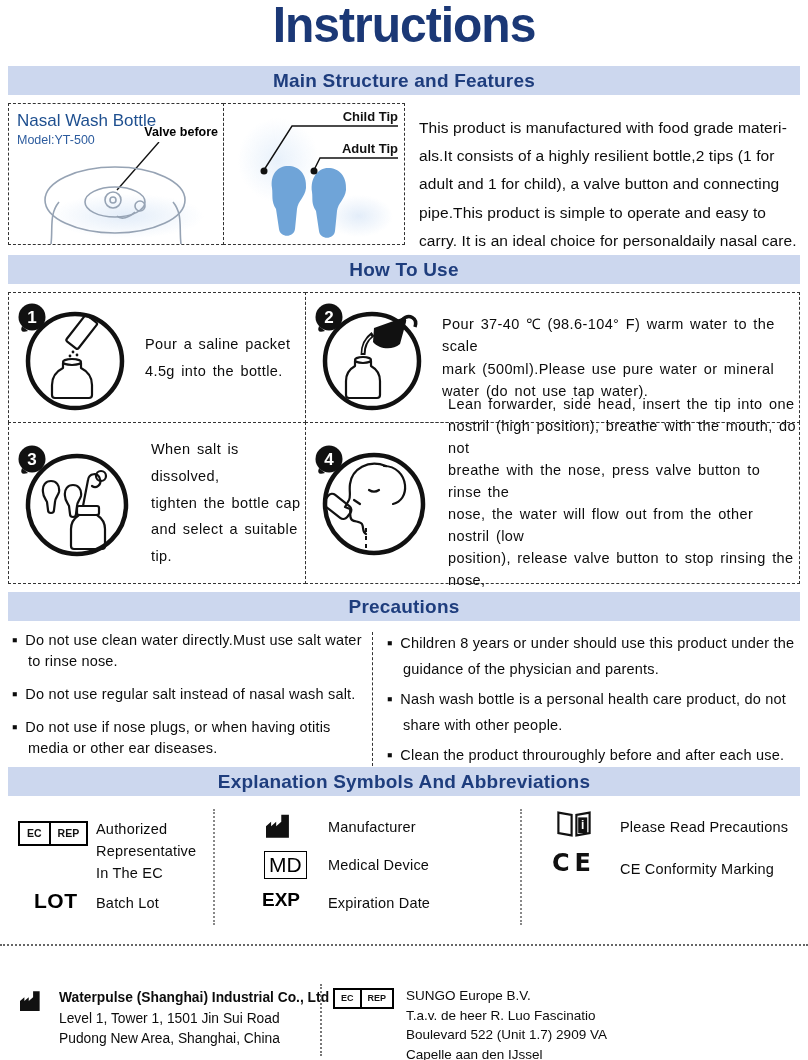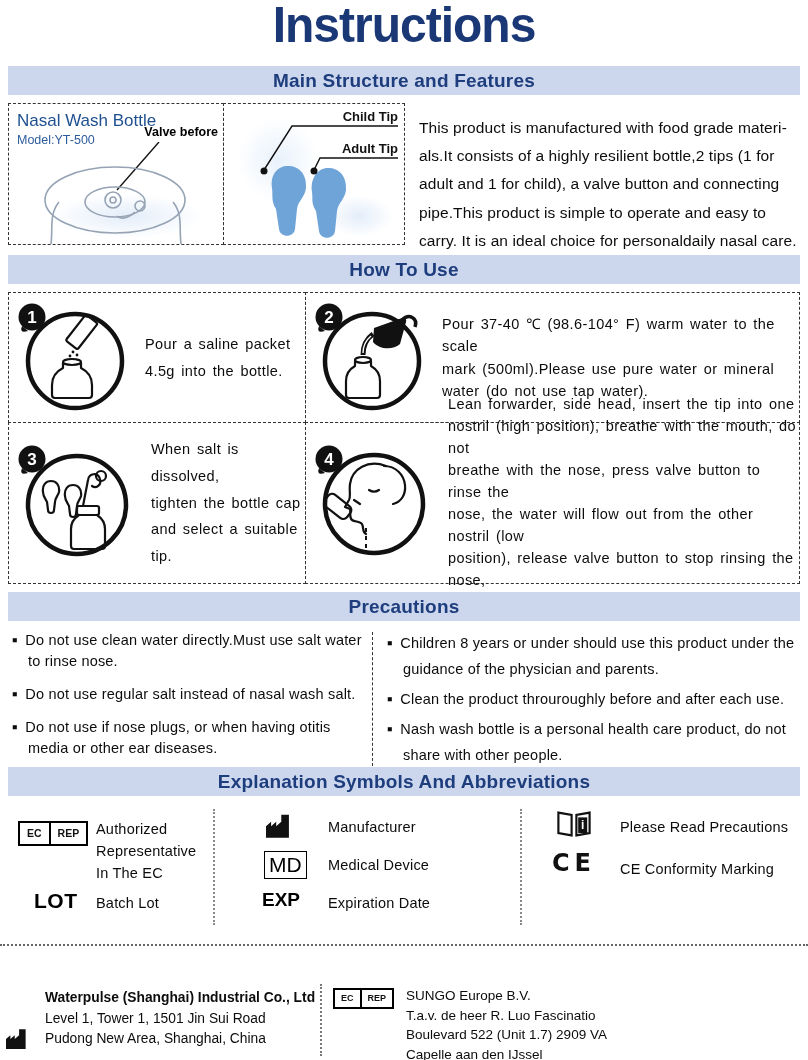--- a/index.html
+++ b/index.html
@@ -72,21 +72,21 @@
   .ecrep-box span{padding:5px 7px;}
   .ecrep-box span + span{border-left:2px solid #000;}
   .lot-sym{font-size:21px;font-weight:800;letter-spacing:0.5px;color:#000;}
   .md-box{border:1.5px solid #000;font-size:21px;font-weight:500;padding:1px 4px;color:#000;}
   .exp-sym{font-size:19px;font-weight:800;color:#000;}
   .ce-sym{font-size:24px;font-weight:600;letter-spacing:5px;color:#111;
     font-family:"DejaVu Sans", sans-serif;}
 
   
   .footer{position:absolute;top:944px;left:0;right:0;bottom:0;border-top:2px dotted #666;}
-  .footer-left{position:absolute;left:4px;top:42px;display:flex;align-items:flex-end;}
+  .footer-left{position:absolute;left:18px;top:42px;display:flex;align-items:flex-start;}
   .footer-left-text{margin-left:13px;font-size:13.8px;line-height:1.5;color:#0c0c0c;}
   .footer-name{font-weight:700;}
   .footer-divider{position:absolute;left:320px;top:38px;bottom:4px;border-left:2px dotted #777;}
   .footer-right{position:absolute;left:333px;top:40px;display:flex;align-items:flex-start;}
   .footer-right .ecrep-box{font-size:9px;margin-top:2px;}
   .footer-right .ecrep-box span{padding:4px 6px;}
   .footer-right-text{margin-left:12px;font-size:13.5px;line-height:1.45;color:#0c0c0c;}
 
   svg{display:block;}
   .line-art{stroke:#111;stroke-width:2.2;fill:none;stroke-linecap:round;stroke-linejoin:round;}
@@ -232,22 +232,22 @@
     <div class="prec-col-left">
 
     <div class="prec-item">Do not use clean water directly.Must use salt water to rinse nose.</div>
         <div class="prec-item">Do not use regular salt instead of nasal wash salt.</div>
         <div class="prec-item">Do not use if nose plugs, or when having otitis media or other ear diseases.</div>
       </div>
     <div class="prec-divider"></div>
     <div class="prec-col-right">
 
     <div class="prec-item">Children 8 years or under should use this product under the guidance of the physician and parents.</div>
+        <div class="prec-item">Nash wash bottle is a personal health care product, do not share with other people.</div>
         <div class="prec-item">Clean the product throuroughly before and after each use.</div>
-        <div class="prec-item">Nash wash bottle is a personal health care product, do not share with other people.</div>
       </div>
   </div>
 
   <div class="section-bar bar-symbols">
     <span>Explanation Symbols And Abbreviations</span>
   </div>
 
   <div class="symbols-row">
     <div class="sym-divider sym-div-1"></div>
     <div class="sym-divider sym-div-2"></div>

